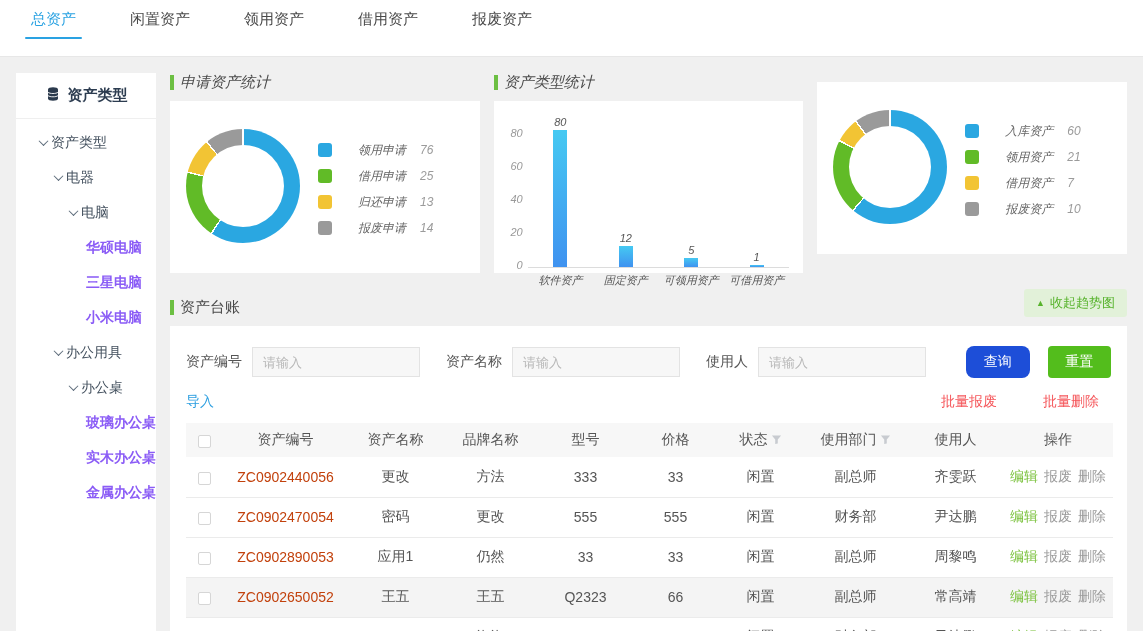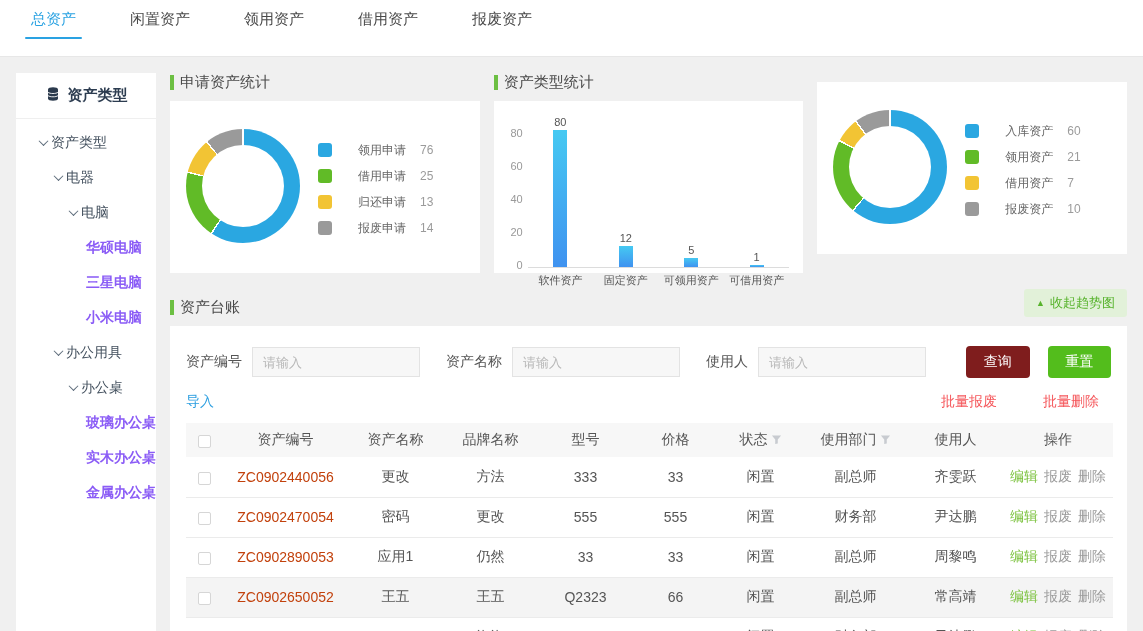--- a/index.html
+++ b/index.html
@@ -24,21 +24,21 @@
   .tree-item .caret { width:7px; height:7px; border-left:1px solid #5c6b7a;
     border-bottom:1px solid #5c6b7a; transform:rotate(-45deg) translate(1px,-1px);
     margin-right:4px; flex:none; }
   .lvl0 { padding-left:24px; } .lvl1 { padding-left:39px; } .lvl2 { padding-left:54px; }
   .lvl3 { padding-left:70px; color:#8b5cf6;font-weight:bold; }
   .main { flex:1; display:flex; flex-direction:column; min-width:0; }
   
   .sec-title { display:flex; align-items:center; font-size:15px; color:#4a4a4a; }
   .green-bar { width:4px; height:15px; background:#6cbf42; margin-right:6px; flex:none; }
   
-  .charts-row { display:flex; gap:14px; }
+  .charts-row { display:flex; gap:14px;font-style:italic; }
   .chart-group { flex:1; min-width:0; }
   .chart-card { background:#fff; height:172px; margin-top:9px; position:relative; }
   .donut { position:absolute; left:16px; top:28px; width:114px; height:114px;
     border-radius:50%; }
   .donut::after { content:""; position:absolute; left:16px; top:16px; width:82px;
     height:82px; background:#fff; border-radius:50%; }
   .legend { position:absolute; left:148px; top:36px; }
   .legend-row { display:flex; align-items:center; height:26px; }
   .swatch { width:14px; height:14px; border-radius:3px; margin-right:10px; flex:none; }
   .legend-label { width:64px; font-size:12px; color:#666;text-align:right; }
@@ -66,21 +66,21 @@
   .collapse-btn .tri { font-size:9px; }
   .ledger-card { background:#fff; margin-top:9px; flex:1; padding:20px 16px 0 16px;
     overflow:hidden; }
   .filter-row { display:flex; align-items:center; }
   .f-label { font-size:14px; color:#555; margin-right:10px; flex:none; }
   .f-input { width:168px; height:30px; background:#f7f7f7; border:1px solid #e3e3e3;
     padding:0 10px; font-size:13px; color:#333; margin-right:26px; outline:none; }
   .f-input::placeholder { color:#b8b8b8; }
   .btn { height:32px; width:64px; border:none; border-radius:4px; color:#fff;
     font-size:14px; cursor:pointer; font-family:inherit; }
-  .btn-query { background:#7f1d1d; margin-left:14px; }
+  .btn-query { background:#1d4ed8; margin-left:14px;border-radius:8px; }
   .btn-reset { background:#53bd1c; margin-left:18px; }
   .links-row { display:flex; align-items:center; justify-content:space-between;
     margin-top:15px; }
   .link-import { color:#2d9fe0; font-size:14px; cursor:pointer; }
   .danger-links { display:flex; gap:46px; padding-right:12px; }
   .link-danger { color:#f5575b; font-size:14px; cursor:pointer; }
   
   table { width:100%; border-collapse:collapse; margin-top:12px; table-layout:fixed; }
   th { background:#f7f7f7; font-weight:normal; font-size:14px; color:#555;
     height:34px; text-align:center; }

